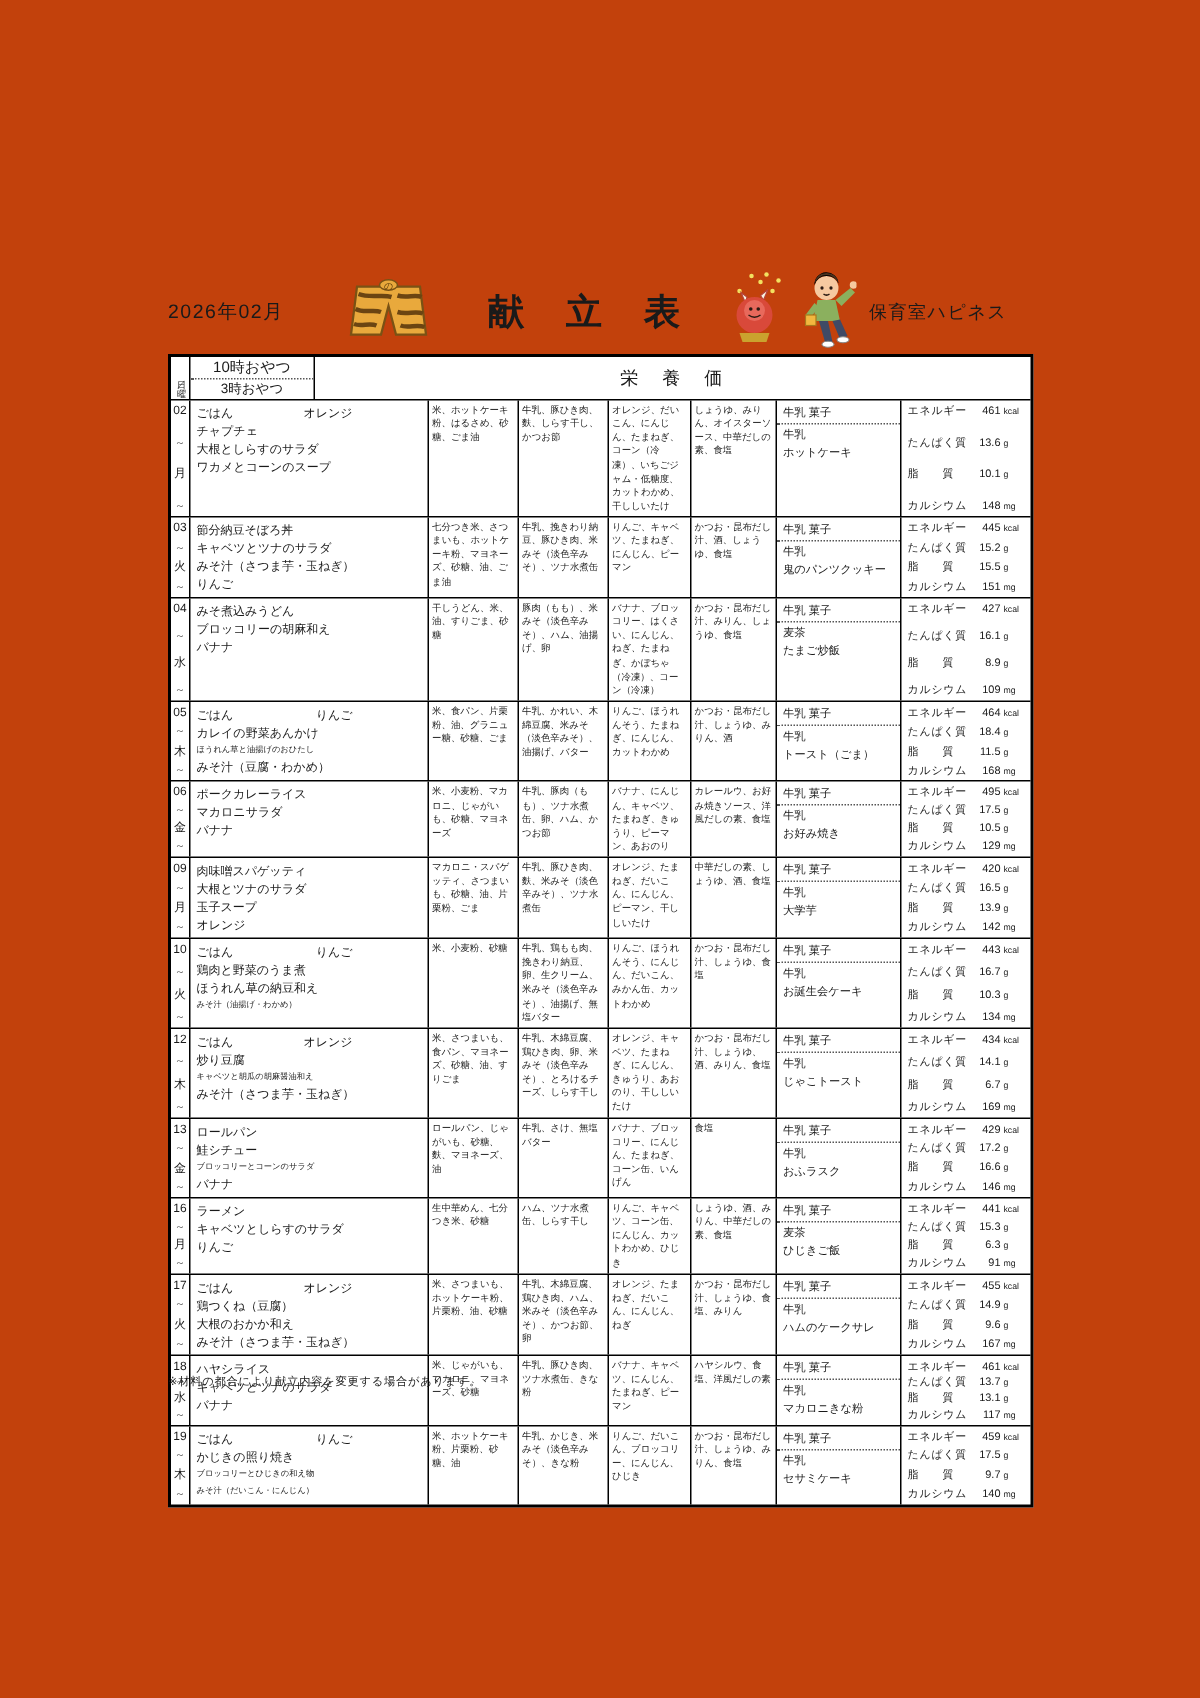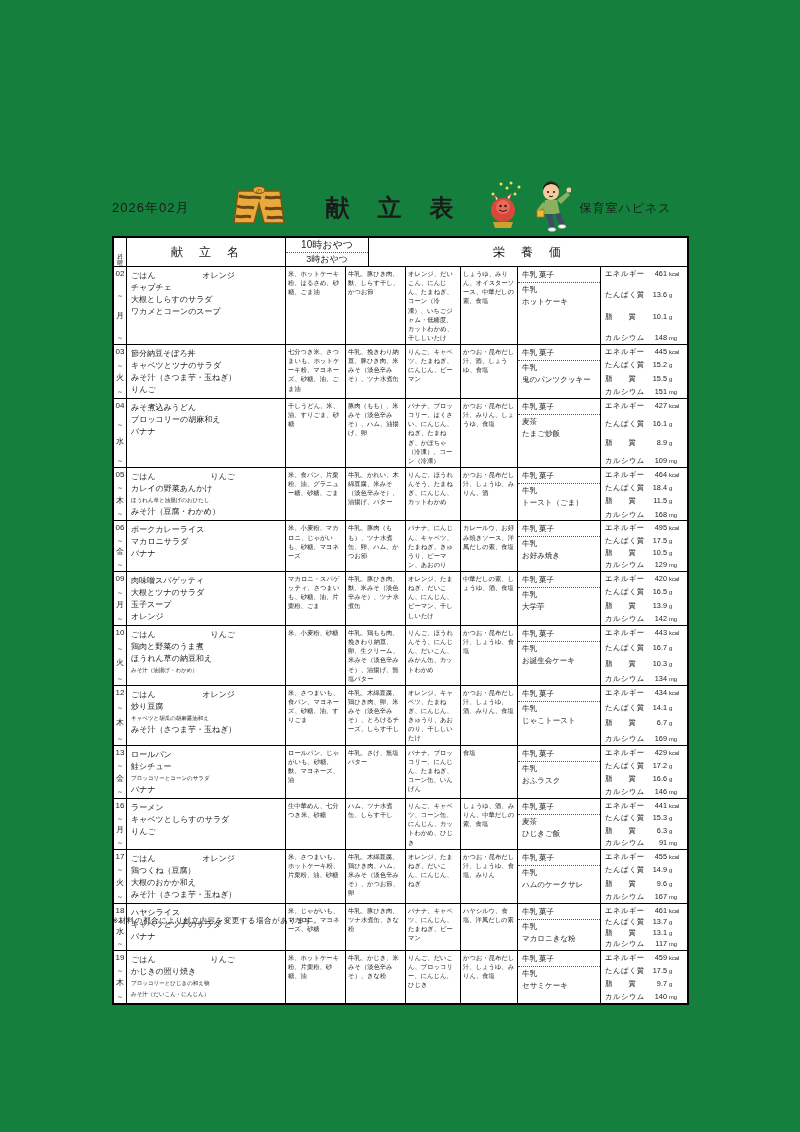--- a/index.html
+++ b/index.html
@@ -1,18 +1,18 @@
 <!DOCTYPE html>
 <html><head>
 <meta charset="utf-8">
 <style>
   * { box-sizing: border-box; margin: 0; padding: 0; }
   html,body { width:800px; height:1132px; background:#fff; color:#1a1a1a;
     font-family:"Liberation Sans","DejaVu Sans",sans-serif; }
-  .page { position:relative; width:800px; height:1132px; background:#15803d; overflow:hidden; }
+  .page { position:relative; width:800px; height:1132px; background:#c2410c; overflow:hidden; }
 
   
   .hdr { position:absolute; top:182px; left:112px; width:578px; height:52px;
     display:flex; align-items:center; }
   .hdr-month { font-size:13px; letter-spacing:1px; }
   .hdr-tiger { margin-left:42px; }
   .hdr-title { font-size:24px; font-weight:bold; letter-spacing:2px; margin-left:38px; }
   .hdr-oni { margin-left:30px; }
   .hdr-fac { font-size:12px; margin-left:8px; letter-spacing:1px; }
 
@@ -129,21 +129,20 @@
         <ellipse cx="67" cy="49.5" rx="4" ry="2" fill="#fff" stroke="#888" stroke-width="0.7"></ellipse>
         <ellipse cx="77" cy="46.5" rx="4" ry="2" fill="#fff" stroke="#888" stroke-width="0.7"></ellipse>
       </svg>
     </span>
     <span class="hdr-fac">保育室ハピネス</span>
   </div>
 
   <div class="tbl">
     <div class="flexrow thead">
       <div class="c w-day h-day">日／曜</div>
-      <div class="c w-menu h-menu">献　立　名</div>
       <div class="c w-snk h-snk">
         <div class="t">10時おやつ</div>
         <div class="b">3時おやつ</div>
       </div>
       <div class="c w-nut h-nut">栄　養　価</div>
     </div>
     <div>
   <div class="flexrow row">
     <div class="c w-day c-day">
       <span>02</span>

